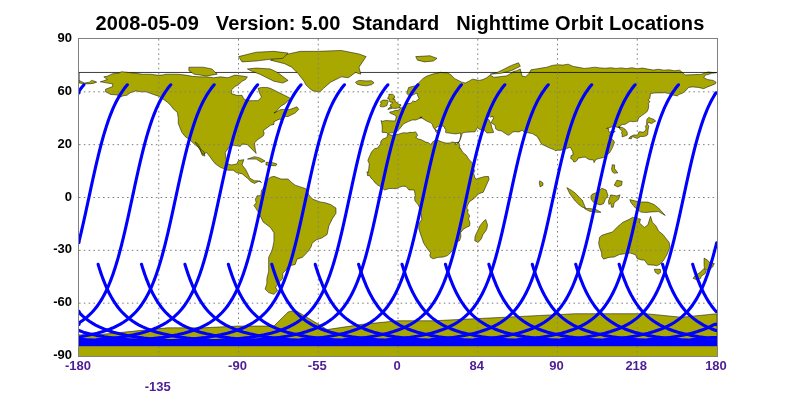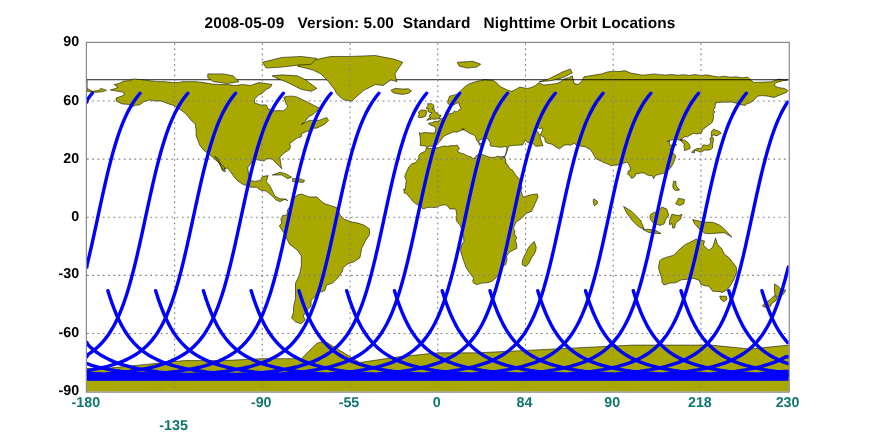--- a/index.html
+++ b/index.html
@@ -1,32 +1,32 @@
 <!DOCTYPE html>
 <html><head>
 <meta charset="utf-8">
 <style>
   html,body{margin:0;padding:0;background:#ffffff;}
   body{width:800px;height:400px;overflow:hidden;
        font-family:"Liberation Sans",sans-serif;}
   #page{position:relative;width:800px;height:400px;background:#ffffff;}
 
   #title{position:absolute;left:0;top:12px;width:800px;text-align:center;
-         font-size:14px;font-weight:bold;color:#000;letter-spacing:0.1px;
+         font-size:20px;font-weight:bold;color:#000;letter-spacing:0.1px;
          white-space:pre;}
 
   #plot-frame{position:absolute;left:78px;top:38px;width:640px;height:319px;
               border:1px solid #808080;box-sizing:border-box;background:#ffffff;
               overflow:hidden;}
   #plot-svg{position:absolute;left:0;top:0;width:638px;height:317px;display:block;}
 
   .ytick{position:absolute;right:0;font-size:13px;font-weight:bold;color:#000;
          text-align:right;white-space:nowrap;line-height:1;}
   #ylabels{position:absolute;left:0px;top:0;width:72px;height:400px;}
-  .xtick{position:absolute;top:0;font-size:13px;font-weight:bold;color:#0f766e;
+  .xtick{position:absolute;top:0;font-size:13px;font-weight:bold;color:#4c1d95;
          text-align:center;white-space:nowrap;line-height:1;}
   #xlabels{position:absolute;left:0;top:359px;width:800px;height:20px;}
 
   .land{fill:#a8a800;stroke:#000000;stroke-width:0.5;}
   .grid{stroke:#808080;stroke-width:1;stroke-dasharray:1.6 3.2;fill:none;}
   .track{stroke:#0000ff;stroke-width:3.1;fill:none;stroke-linecap:round;
          stroke-linejoin:round;}
 </style>
 </head>
 <body>
@@ -141,16 +141,16 @@
 
   <div id="xlabels">
       <div class="xtick" style="left: 38px; width: 80px;">-180</div>
       <div class="xtick" style="left: 117.75px; width: 80px; margin-top: 21px;">-135</div>
       <div class="xtick" style="left: 197.5px; width: 80px;">-90</div>
       <div class="xtick" style="left: 277.25px; width: 80px;">-55</div>
       <div class="xtick" style="left: 357px; width: 80px;">0</div>
       <div class="xtick" style="left: 436.75px; width: 80px;">84</div>
       <div class="xtick" style="left: 516.5px; width: 80px;">90</div>
       <div class="xtick" style="left: 596.25px; width: 80px;">218</div>
-      <div class="xtick" style="left: 676px; width: 80px;">230</div>
+      <div class="xtick" style="left: 676px; width: 80px;">180</div>
     </div>
 
 </div>
 
 </body></html>

